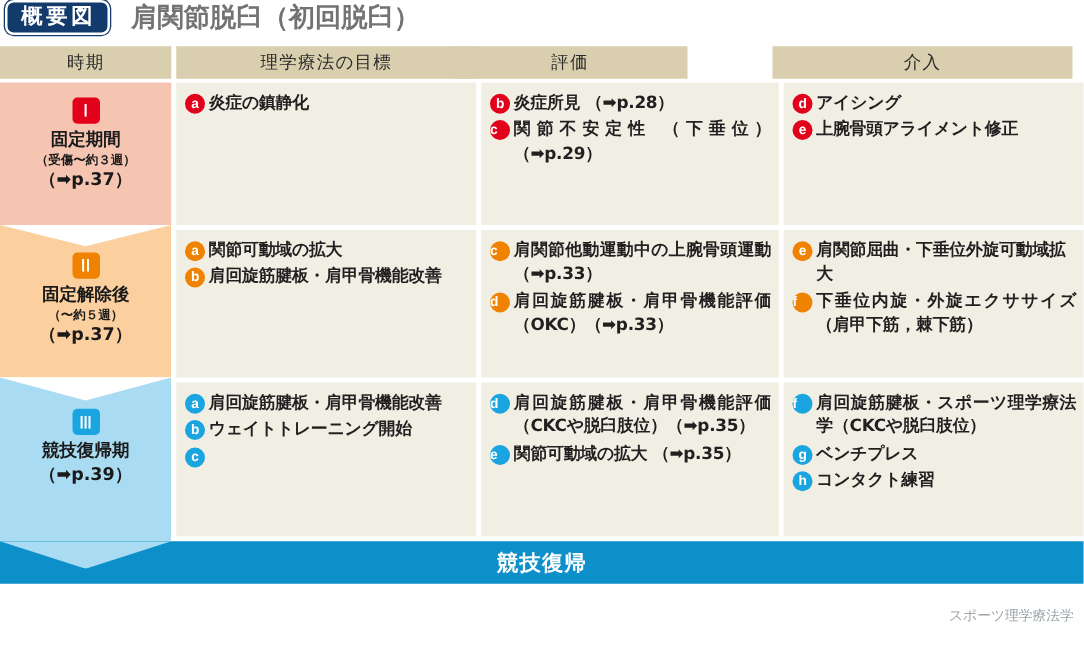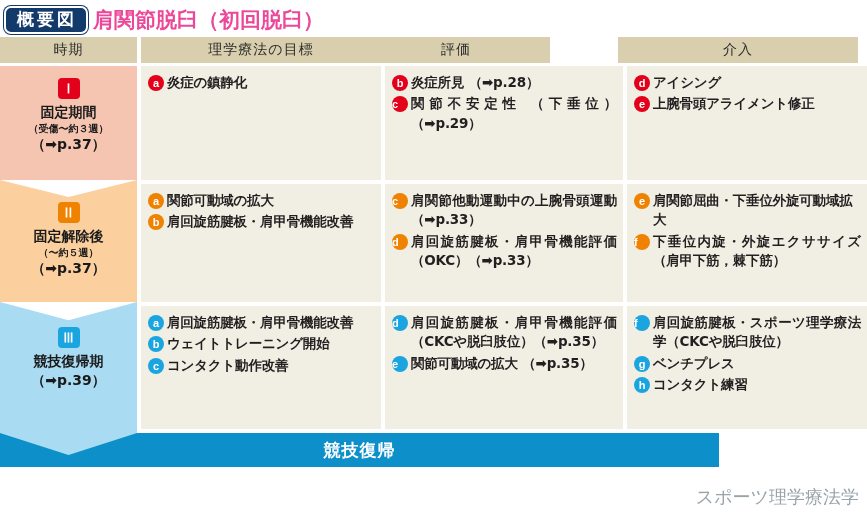--- a/index.html
+++ b/index.html
@@ -5,30 +5,30 @@
   html,body{margin:0;padding:0;}
   body{
     width:867px;height:519px;background:#ffffff;
     font-family:"DejaVu Sans","Liberation Sans",sans-serif;
     -webkit-font-smoothing:antialiased;
     overflow:hidden;position:relative;
   }
   .page{position:relative;width:867px;height:519px;}
 
   
-  .title-row{position:absolute;left:0;top:0;width:760px;height:34px;display:flex;align-items:flex-end;}
+  .title-row{position:absolute;left:0;top:0;width:760px;height:34px;display:flex;align-items:flex-start;}
   .title-badge{
     margin-left:4px;background:#123a6b;color:#ffffff;
     border-radius:7px;border:2px solid #ffffff;
     box-shadow:0 0 0 1px #123a6b;
     font-size:17px;font-weight:bold;letter-spacing:3px;
     padding:3px 9px 4px 11px;line-height:1;
   }
   .title-text{
-    margin-left:5px;font-size:21px;font-weight:bold;color:#ec4899;letter-spacing:0px;
+    margin-left:17px;font-size:21px;font-weight:bold;color:#737373;letter-spacing:0px;
   }
 
   
   .hdr{position:absolute;top:37px;height:26px;background:#d9cfae;
        display:flex;align-items:center;justify-content:center;
        font-size:14px;font-weight:normal;color:#2b2b2b;letter-spacing:1px;}
   .hdr.c0{left:0;width:137px;}
   .hdr.c1{left:141px;width:240px;}
   .hdr.c2{left:362px;width:188px;}
   .hdr.c3{left:618px;width:240px;}
@@ -58,27 +58,27 @@
   }
   .bullet{
     position:absolute;left:0;top:2px;width:16px;height:16px;border-radius:50%;
     color:#ffffff;font-size:11px;font-weight:bold;line-height:16px;text-align:center;
     font-family:"Liberation Sans",sans-serif;
   }
   .item.justified{text-align:justify;text-align-last:left;}
 
   
   .banner{
-    position:absolute;left:0;top:433px;width:719px;height:34px;background:#0d90ca;
+    position:absolute;left:0;top:433px;width:867px;height:34px;background:#0d90ca;
     display:flex;align-items:center;justify-content:center;
     color:#ffffff;font-size:17px;font-weight:bold;letter-spacing:1px;
   }
   .banner-chev{position:absolute;left:0;top:433px;width:137px;height:22px;}
   .footnote{
-    position:absolute;right:8px;top:485px;font-size:18px;color:#9aa3a8;letter-spacing:0px;
+    position:absolute;right:8px;top:485px;font-size:11px;color:#9aa3a8;letter-spacing:0px;
   }
 </style>
 </head>
 <body>
 
 <div class="page">
 
   <div class="title-row">
     <span class="title-badge">概要図</span>
     <span class="title-text">肩関節脱臼（初回脱臼）</span>
@@ -149,21 +149,21 @@
       <div class="cell-pad">
         <div class="item"><span class="bullet" style="background: rgb(239, 130, 0);">e</span><span>肩関節屈曲・下垂位外旋可動域拡大</span></div>
         <div class="item justified"><span class="bullet" style="background: rgb(239, 130, 0);">f</span><span>下垂位内旋・外旋エクササイズ（肩甲下筋，棘下筋）</span></div>
       </div>
     </div>
 
   <div class="cell c1" id="r3c1" style="top:306px;height:123px;">
       <div class="cell-pad">
         <div class="item"><span class="bullet" style="background: rgb(27, 165, 224);">a</span><span>肩回旋筋腱板・肩甲骨機能改善</span></div>
         <div class="item"><span class="bullet" style="background: rgb(27, 165, 224);">b</span><span>ウェイトトレーニング開始</span></div>
-        <div class="item"><span class="bullet" style="background: rgb(27, 165, 224);">c</span><span>コンタクト動作改善</span></div>
+        <div class="item"><span class="bullet" style="background: rgb(27, 165, 224);">c</span></div>
       </div>
     </div>
   <div class="cell c2" id="r3c2" style="top:306px;height:123px;">
       <div class="cell-pad">
         <div class="item justified"><span class="bullet" style="background: rgb(27, 165, 224);">d</span><span>肩回旋筋腱板・肩甲骨機能評価（CKCや脱臼肢位）（➡p.35）</span></div>
         <div class="item justified"><span class="bullet" style="background: rgb(27, 165, 224);">e</span><span>関節可動域の拡大 （➡p.35）</span></div>
       </div>
     </div>
   <div class="cell c3" id="r3c3" style="top:306px;height:123px;">
       <div class="cell-pad">

